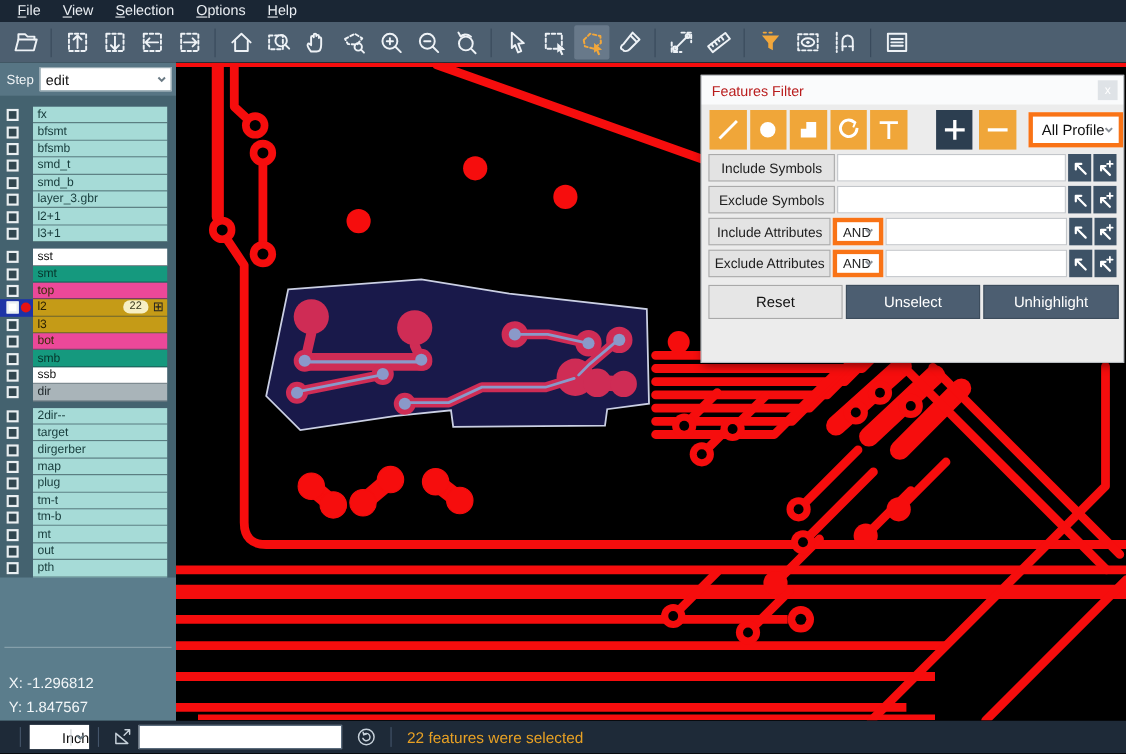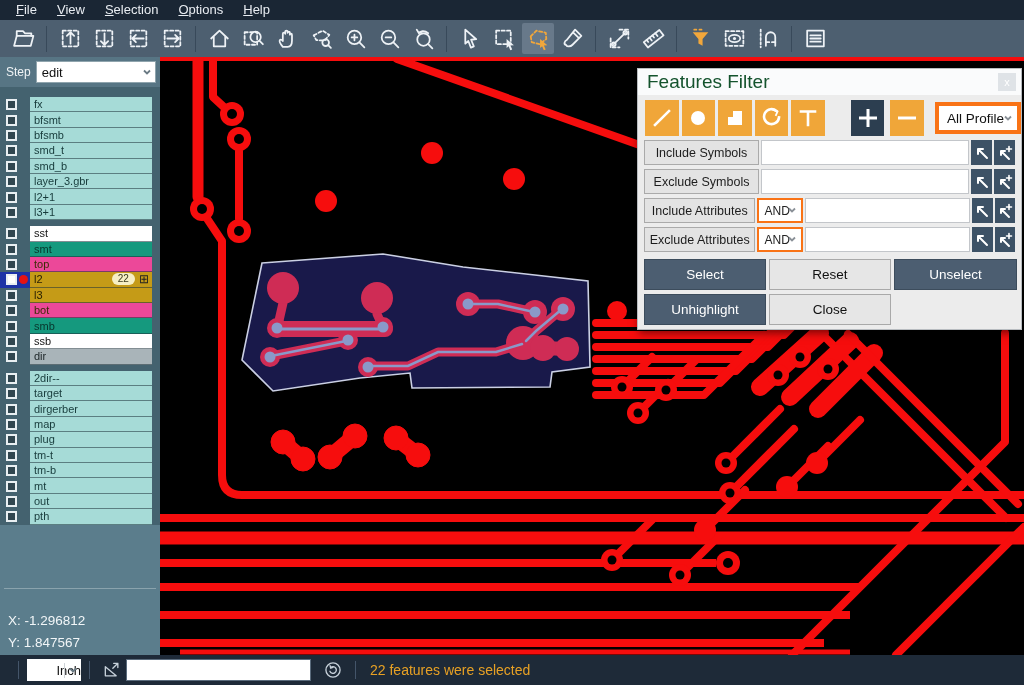--- a/index.html
+++ b/index.html
@@ -56,38 +56,38 @@
   .coord.x { top:88px; } .coord.y { top:110px; }
 
   
   .canvas { position:relative; width:864px; height:598px; background:#000; overflow:hidden; }
   .canvas svg.art { position:absolute; left:0; top:0; }
 
   
   .dialog { position:absolute; left:477px; top:11px; width:385px; height:262px; background:#ececec;
             border:1px solid #b8bcc0; box-shadow:2px 3px 8px rgba(0,0,0,.5); }
   .dtitle { height:26px; background:#fafbfc; display:flex; align-items:center; padding-left:9px; }
-  .dtitle-text { color:#14532d; font-size:19px; }
+  .dtitle-text { color:#b91c1c; font-size:13px; }
   .dclose { position:absolute; top:4px; right:5px; width:18px; height:18px; background:#dfe3e7;
             color:#fff; font-size:11px; display:flex; align-items:center; justify-content:center; }
   .dtools { display:flex; align-items:center; padding:5px 0 0 7px; }
   .dtool { width:36px; height:36px; background:#f0a639; margin-right:3px; display:flex;
            align-items:center; justify-content:center; color:#fff; }
   .dtool svg { width:26px; height:26px; stroke:currentColor; fill:none; stroke-width:2.6;
                stroke-linecap:square; }
   .dtool.dark { background:#2c3e50; margin-left:23px; }
   .dtool.minus { margin-left:3px; }
   .dprofile { margin-left:8px; width:91px; height:32px; background:#fff; border:4px solid #f97316;
               font-size:13.5px; color:#111; display:flex; align-items:center; padding-left:8px;
               position:relative; }
   .dprofile .chev, .dand .chev { position:absolute; right:4px; color:#8a9097; }
   .drow { display:flex; align-items:center; margin:4px 6px 0 6px; height:25px; }
   .dlabel { width:115px; height:25px; background:#e3e3e3; border:1px solid #aaaaaa; font-size:12.5px;
             color:#1d1d1d; display:flex; align-items:center; justify-content:center; }
-  .dand { width:47px; height:25px; background:#fff; border:2px solid #f97316; margin-left:2px;
+  .dand { width:47px; height:25px; background:#fff; border:4px solid #f97316; margin-left:2px;
           font-size:12px; color:#222; display:flex; align-items:center; padding-left:5px; position:relative; }
   .dinput { flex:1; height:25px; background:#fff; border:1px solid #c3c6ca; margin-left:2px;
             font-size:12px; padding:0 4px; font-family:"Liberation Sans",sans-serif; }
   .darr { width:21px; height:25px; background:#3d5266; color:#fff; margin-left:2px; display:flex;
           align-items:center; justify-content:center; }
   .darr svg { width:16px; height:16px; stroke:currentColor; fill:none; stroke-width:2;
               stroke-linecap:round; stroke-linejoin:round; }
   .dactions { display:grid; grid-template-columns:122px 122px 123px; grid-auto-rows:31px;
               gap:4px 3px; margin:7px 6px 0 6px; }
   .dbtn { display:flex; align-items:center; justify-content:center; font-size:13.5px; }
@@ -803,25 +803,23 @@
               </div>
               <div class="darr">
                 <svg viewBox="0 0 16 16">
                   <path d="M12 14 L4 6 M4 10 V6 H8"></path>
                   <path d="M12 1.5 v5 M9.5 4 h5" stroke-width="1.6"></path>
                 </svg>
               </div>
             </div>
           </div>
         <div class="dactions">
-          <div class="dbtn dark">Select</div>
           <div class="dbtn light">Reset</div>
           <div class="dbtn dark">Unselect</div>
           <div class="dbtn dark">Unhighlight</div>
-          <div class="dbtn light">Close</div>
         </div>
       </div>
     </div>
   </div>
 
   <div class="statusbar">
     <div class="ssep"></div>
     <div class="unit-select">
       <span>Inch</span>
       <span class="chev"><svg viewBox="0 0 10 10">

